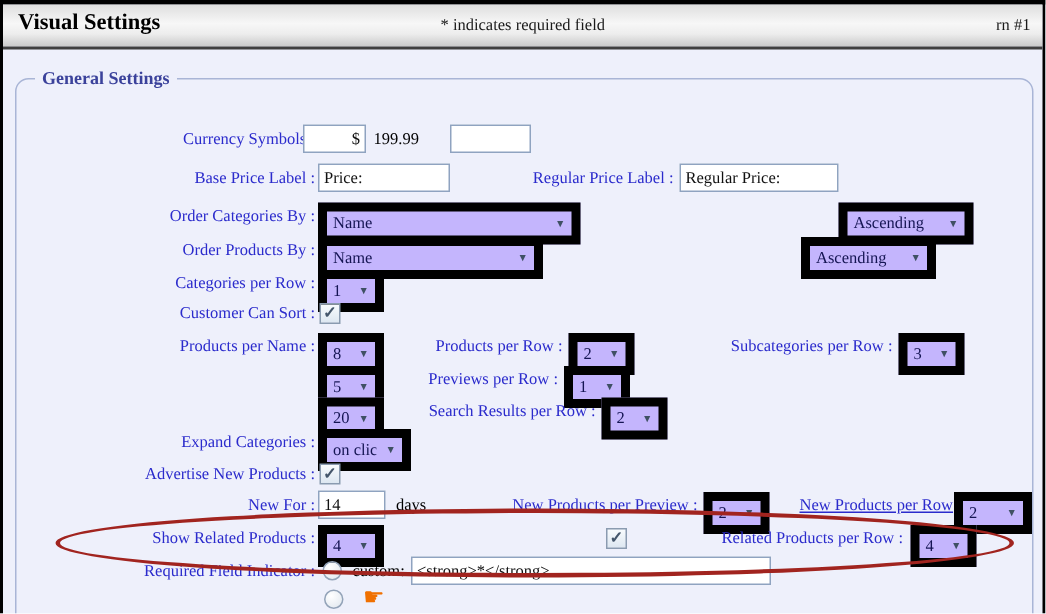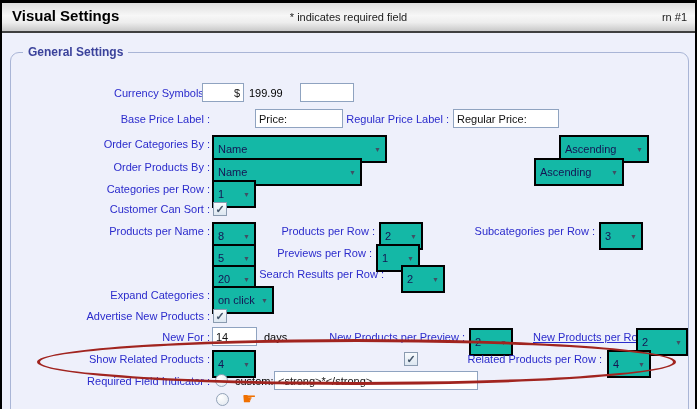--- a/index.html
+++ b/index.html
@@ -3,21 +3,21 @@
 <meta charset="utf-8">
 <style>
   html,body{margin:0;padding:0;background:#fff;}
   #screen{
     position:relative;
     width:697px;height:409px;
     box-sizing:border-box;
     border:2px solid #000;border-bottom:none;border-top:3px solid #000;
     background:#eef0fb;
     overflow:hidden;
-    font-family:Liberation Sans, sans-serif;
+    font-family:Liberation Serif, serif;
     font-size:11px;color:#000;
   }
   
   #header{
     position:absolute;left:0;top:0;width:100%;height:30px;
     background:linear-gradient(to bottom,#dedede 0%,#f7f7f7 45%,#ededed 70%,#c9c9c9 100%);
     border-bottom:2px solid #3f3f3f;
     box-sizing:border-box;
   }
   #header .title{position:absolute;left:10px;top:4px;font-size:15px;font-weight:bold;color:#000;}
@@ -42,21 +42,21 @@
   .txt{position:absolute;line-height:20px;color:#000;white-space:nowrap;}
   .lnk{text-decoration:underline;color:#2b2bcc;cursor:pointer;margin-left:36px;}
   
   .inp{
     position:absolute;top:0;height:19px;box-sizing:border-box;
     border:1px solid #8fa3c0;background:#fff;
     font-family:inherit;font-size:11px;color:#111;padding:0 3px;
   }
   .sel{
     position:absolute;top:1px;height:28px;box-sizing:border-box;
-    border:2px solid #000000;background:#14b8a6;
+    border:6px solid #000000;background:#c4b5fd;
     display:flex;align-items:center;padding:0 4px 0 4px;
   }
   .selv{color:#151553;white-space:nowrap;overflow:hidden;}
   .arr{margin-left:auto;font-size:7px;color:#3f5064;padding-left:6px;line-height:1;}
   .chk{
     position:absolute;top:3px;width:14px;height:14px;box-sizing:border-box;
     border:1px solid #8a9bb0;background:linear-gradient(to bottom,#f8fbfd,#dde7f1);
     text-align:center;line-height:12px;font-size:11px;font-weight:bold;color:#44566b;
   }
   .rad{
@@ -89,21 +89,21 @@
 
   <div class="row" style="top:80px">
     <span class="lab">Currency Symbols :</span>
     <input class="inp" style="left: 200px; width: 42px; text-align: right;" value="$">
     <span class="txt" style="left:247px">199.99</span>
     <input class="inp" style="left: 298px; width: 54px;" value="">
   </div>
 
   <div class="row" style="top:106px">
     <span class="lab">Base Price Label :</span>
-    <input class="inp" style="left: 210px; width: 88px; margin-left: 43px;" value="Price:">
+    <input class="inp" style="left: 210px; width: 88px;" value="Price:">
     <span class="lab2" style="left:300px;width:147px">Regular Price Label :</span>
     <input class="inp" style="left: 451px; width: 106px;" value="Regular Price:">
   </div>
 
   <div class="row" style="top:131px">
     <span class="lab">Order Categories By :</span>
     <div class="sel" style="left:210px;width:175px">
       <span class="selv">Name</span>
       <span class="arr">▼</span>
     </div>
@@ -168,21 +168,21 @@
       <span class="selv">1</span>
       <span class="arr">▼</span>
     </div>
   </div>
 
   <div class="row" style="top:261px">
     <div class="sel" style="left:210px;width:44px">
       <span class="selv">20</span>
       <span class="arr">▼</span>
     </div>
-    <span class="lab2" style="left:237px;width:145px">Search Results per Row :</span>
+    <span class="lab2" style="left:250px;width:145px">Search Results per Row :</span>
     <div class="sel" style="left:399px;width:44px">
       <span class="selv">2</span>
       <span class="arr">▼</span>
     </div>
   </div>
 
   <div class="row" style="top:282px">
     <span class="lab">Expand Categories :</span>
     <div class="sel" style="left:210px;width:62px">
       <span class="selv">on click</span>
@@ -228,21 +228,21 @@
       <span class="arr">▼</span>
     </div>
   </div>
 
   <div id="ellipse"></div>
 
   <div class="row" style="top:368px">
     <span class="lab">Required Field Indicator :</span>
     <div class="rad" style="left:213px;top:3px"></div>
     <span class="txt" style="left:233px">custom:</span>
-    <input class="inp" style="left: 272px; width: 204px;" value="&lt;strong&gt;*&lt;/strong&gt;">
+    <input class="inp" style="left: 272px; width: 240px;" value="&lt;strong&gt;*&lt;/strong&gt;">
   </div>
 
   <div class="row" style="top:386px">
     <div class="rad" style="left:214px;top:4px"></div>
     <span class="hand">☛</span>
   </div>
 
   <div class="row" style="top:402px">
 
     <span class="redicon">➤</span>

